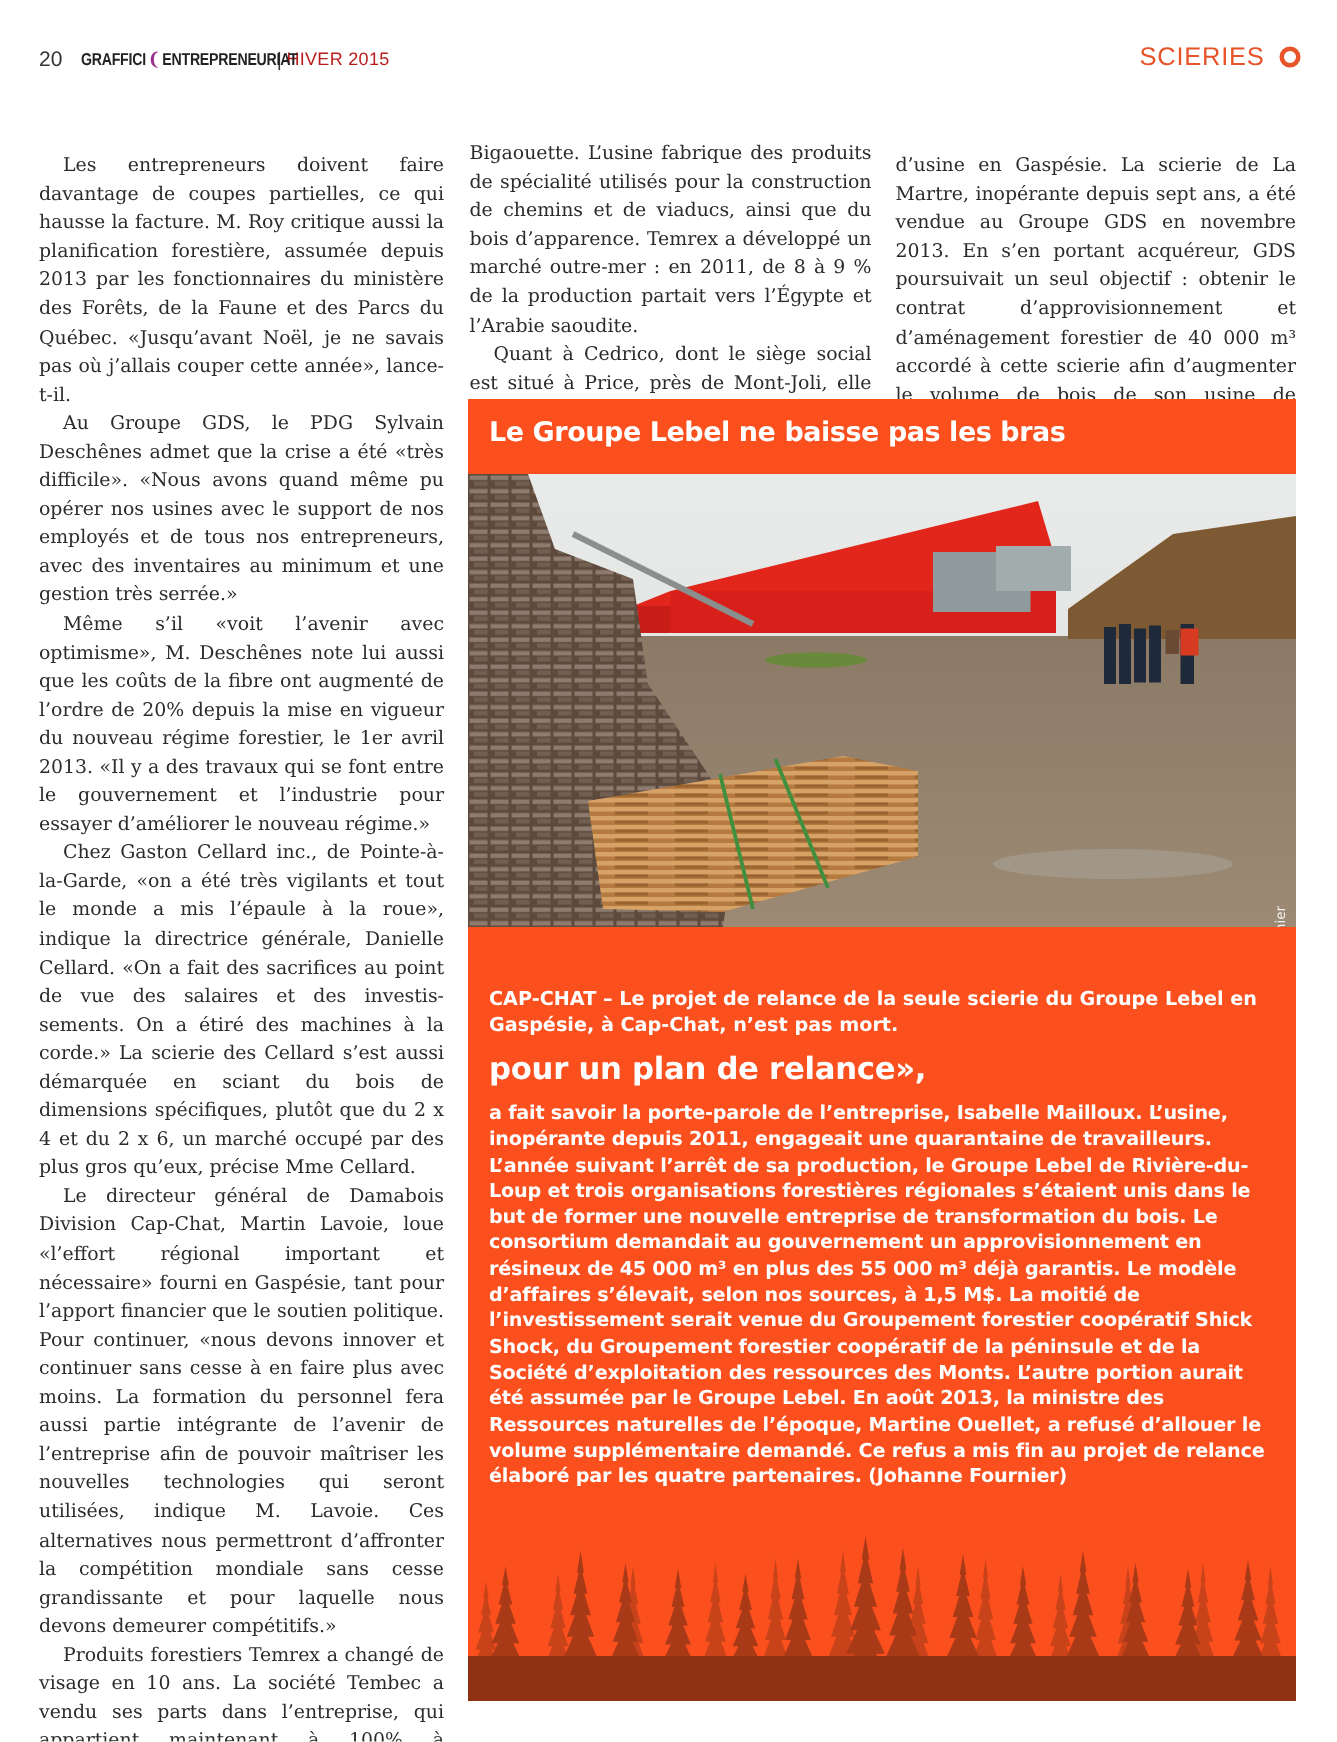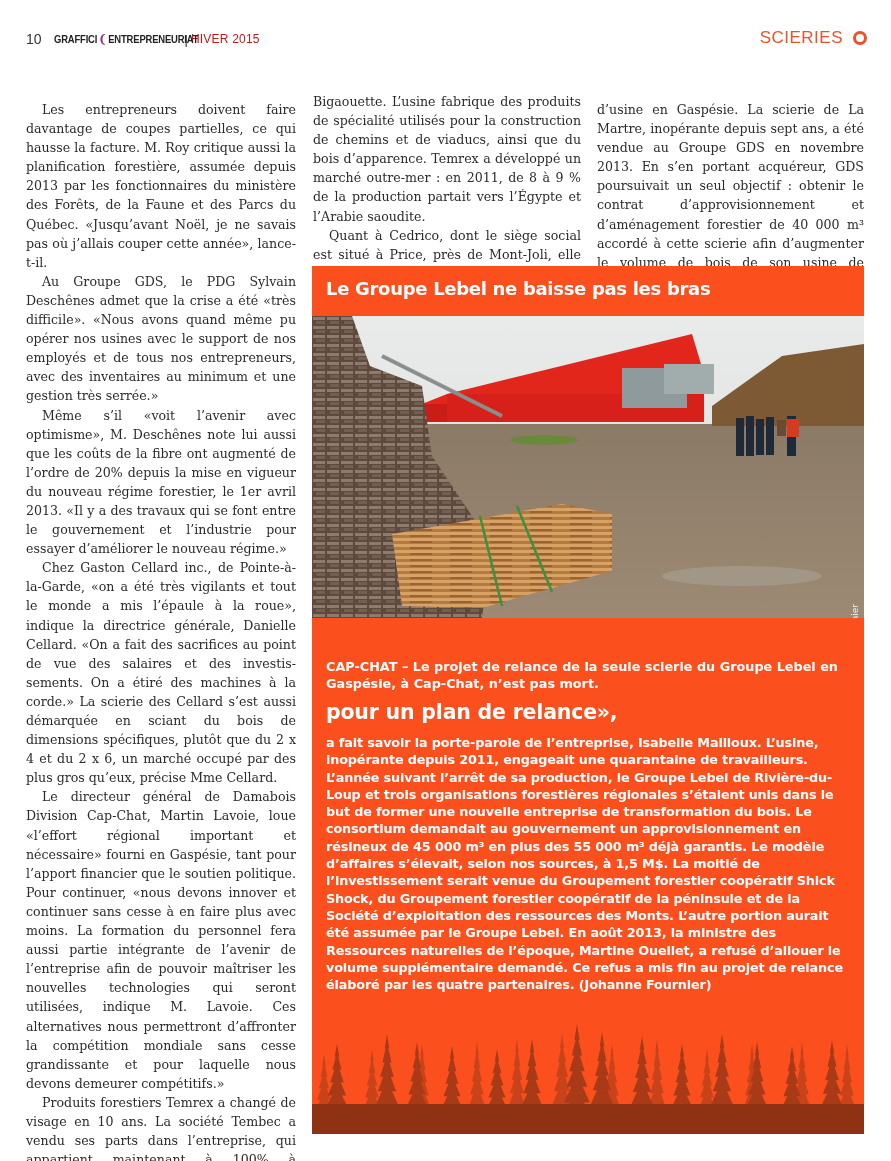--- a/index.html
+++ b/index.html
@@ -28,21 +28,21 @@
   .box-body { position:absolute; left:14px; top:392px; width:528px; font-family:"DejaVu Sans", sans-serif; font-weight:bold; color:#fff; }
   .lead { font-size:12.8px; line-height:17px; }
   .quote { font-size:20.5px; line-height:28px; margin-top:6px; letter-spacing:-0.2px; }
   .text { font-size:12.8px; line-height:17.3px; margin-top:8px; letter-spacing:-0.15px; }
   .forest { position:absolute; left:0; bottom:0; width:552px; height:130px; }
 </style>
 </head>
 <body>
 
 <div class="header-left">
-  <span class="page-num">10</span>
+  <span class="page-num">20</span>
   <span class="brand-wrap">
     <span class="brand">
       <span>GRAFFICI</span><span class="brand-mark">❨</span><span>ENTREPRENEURIAT</span>
     </span>
   </span>
   <span class="sep">|</span>
   <span class="issue">HIVER 2015</span>
 </div>
 
 <div class="header-right">

